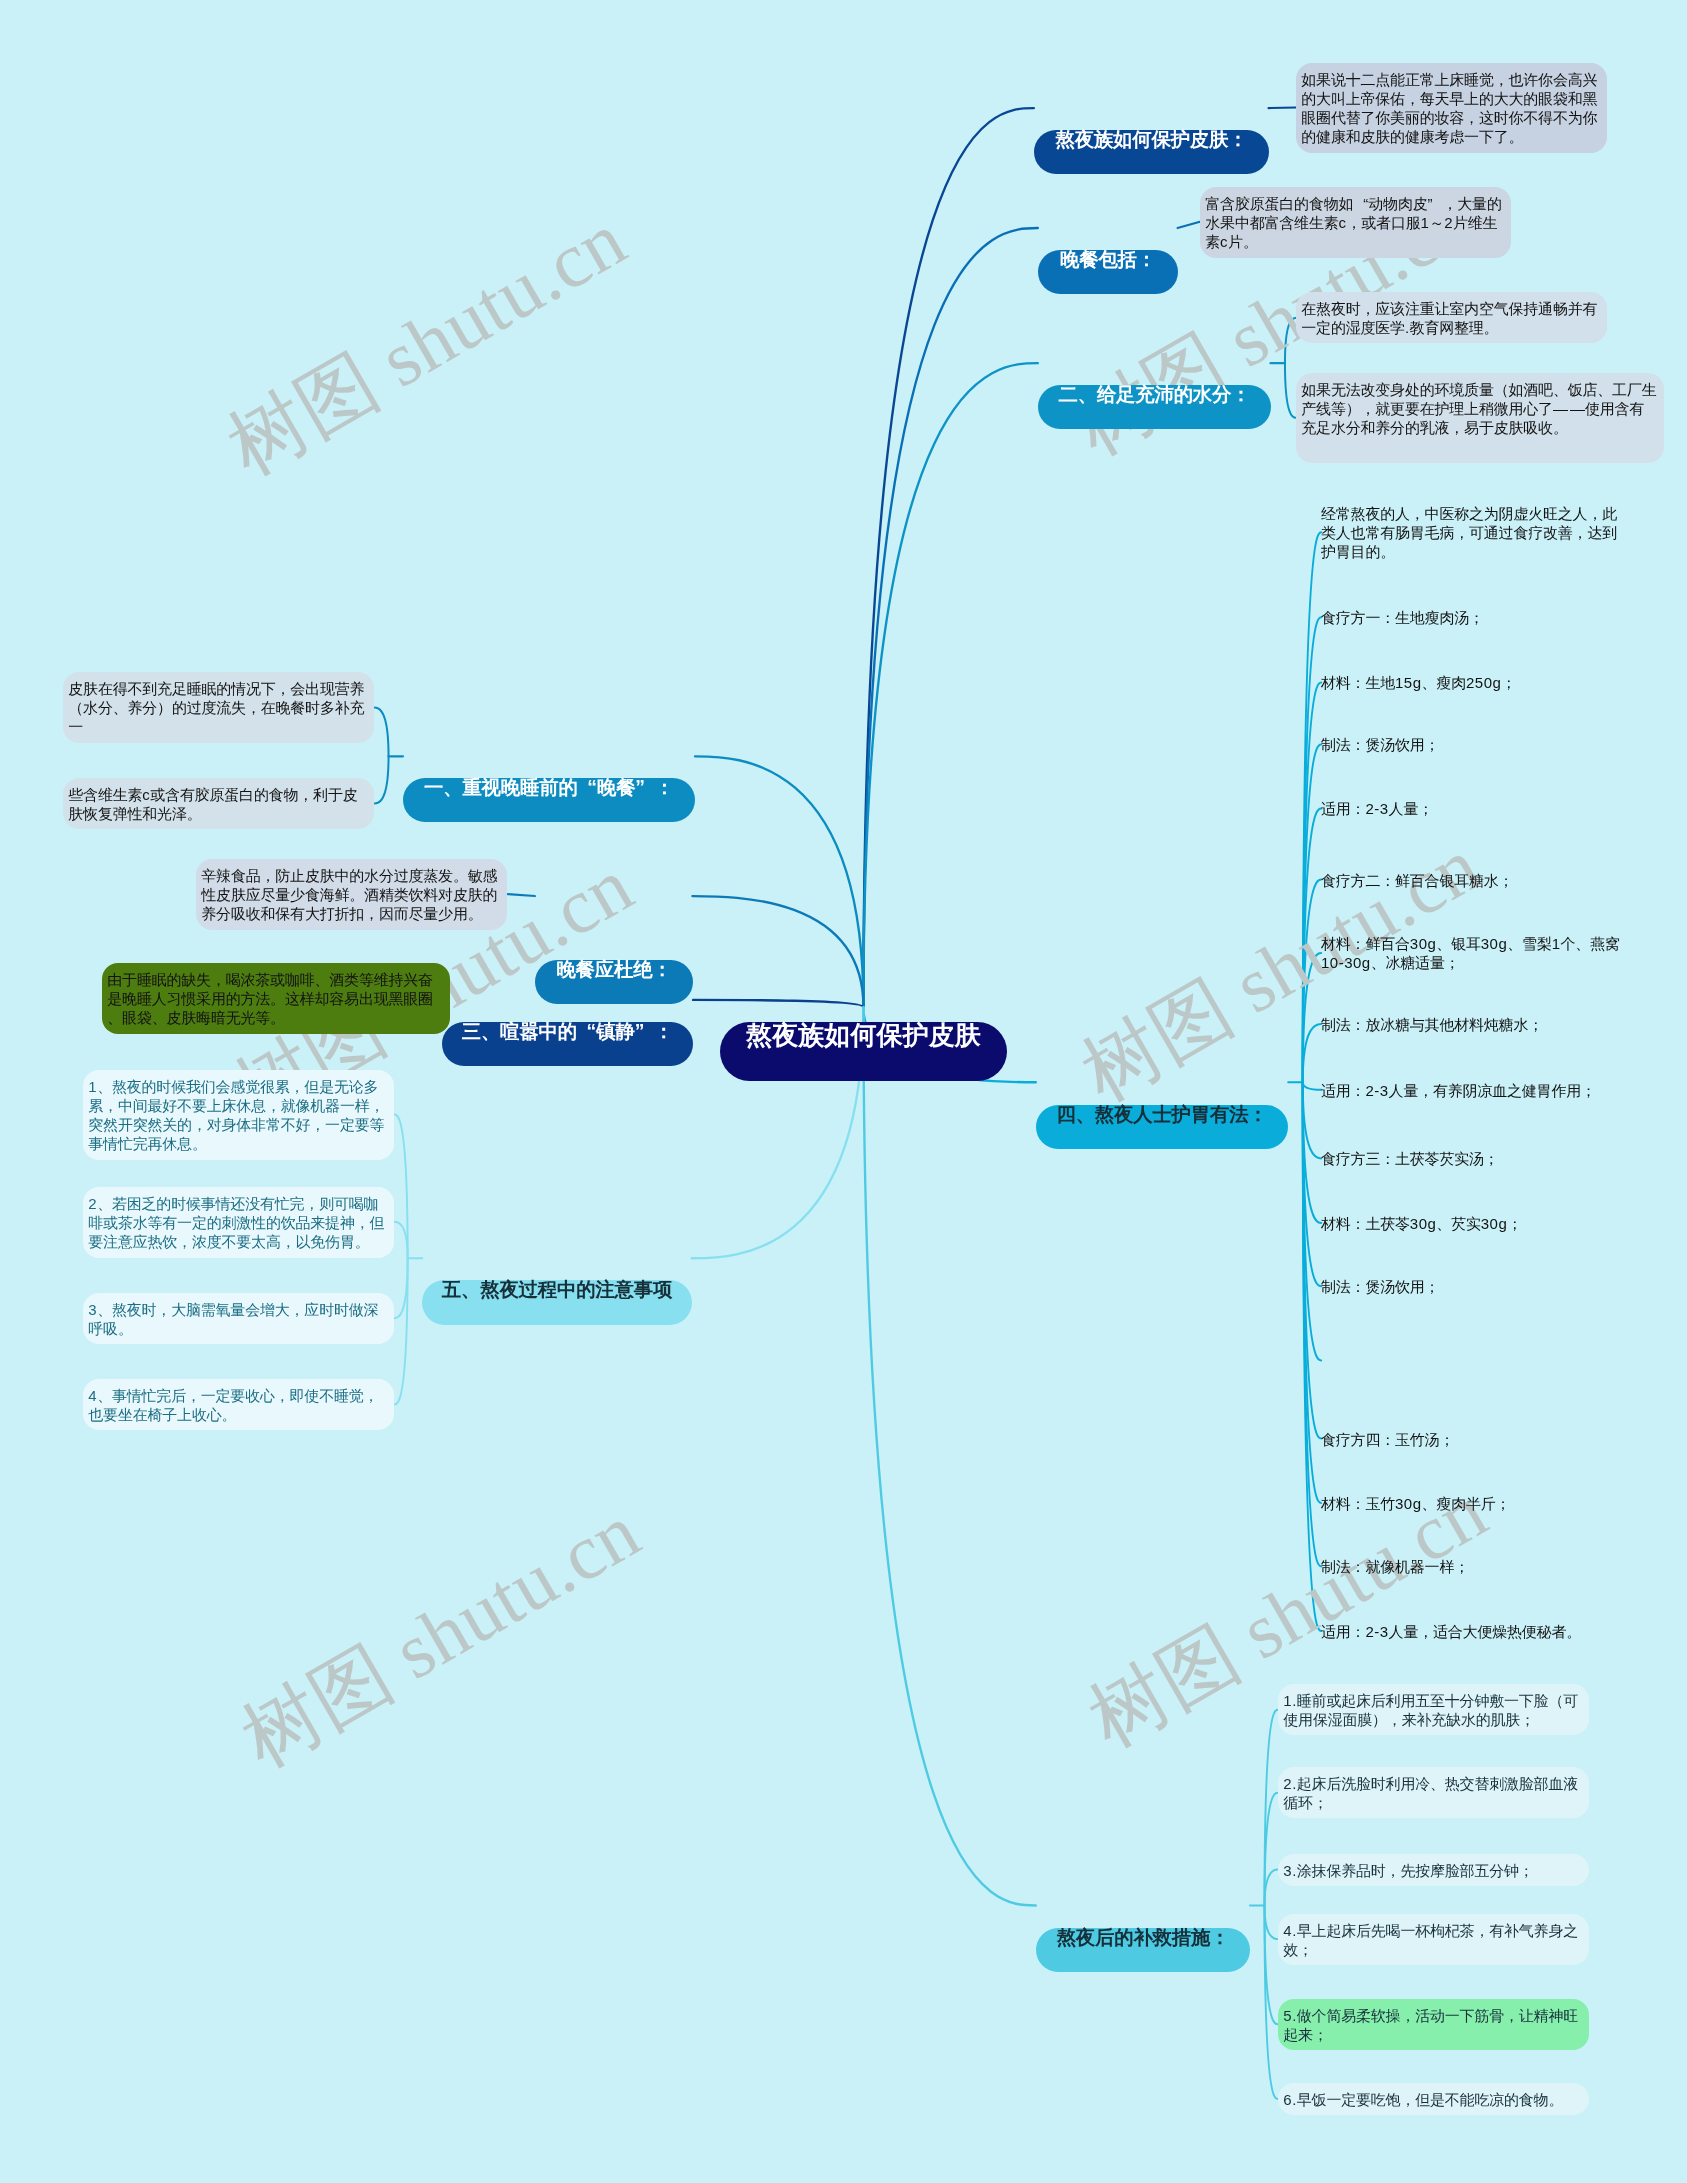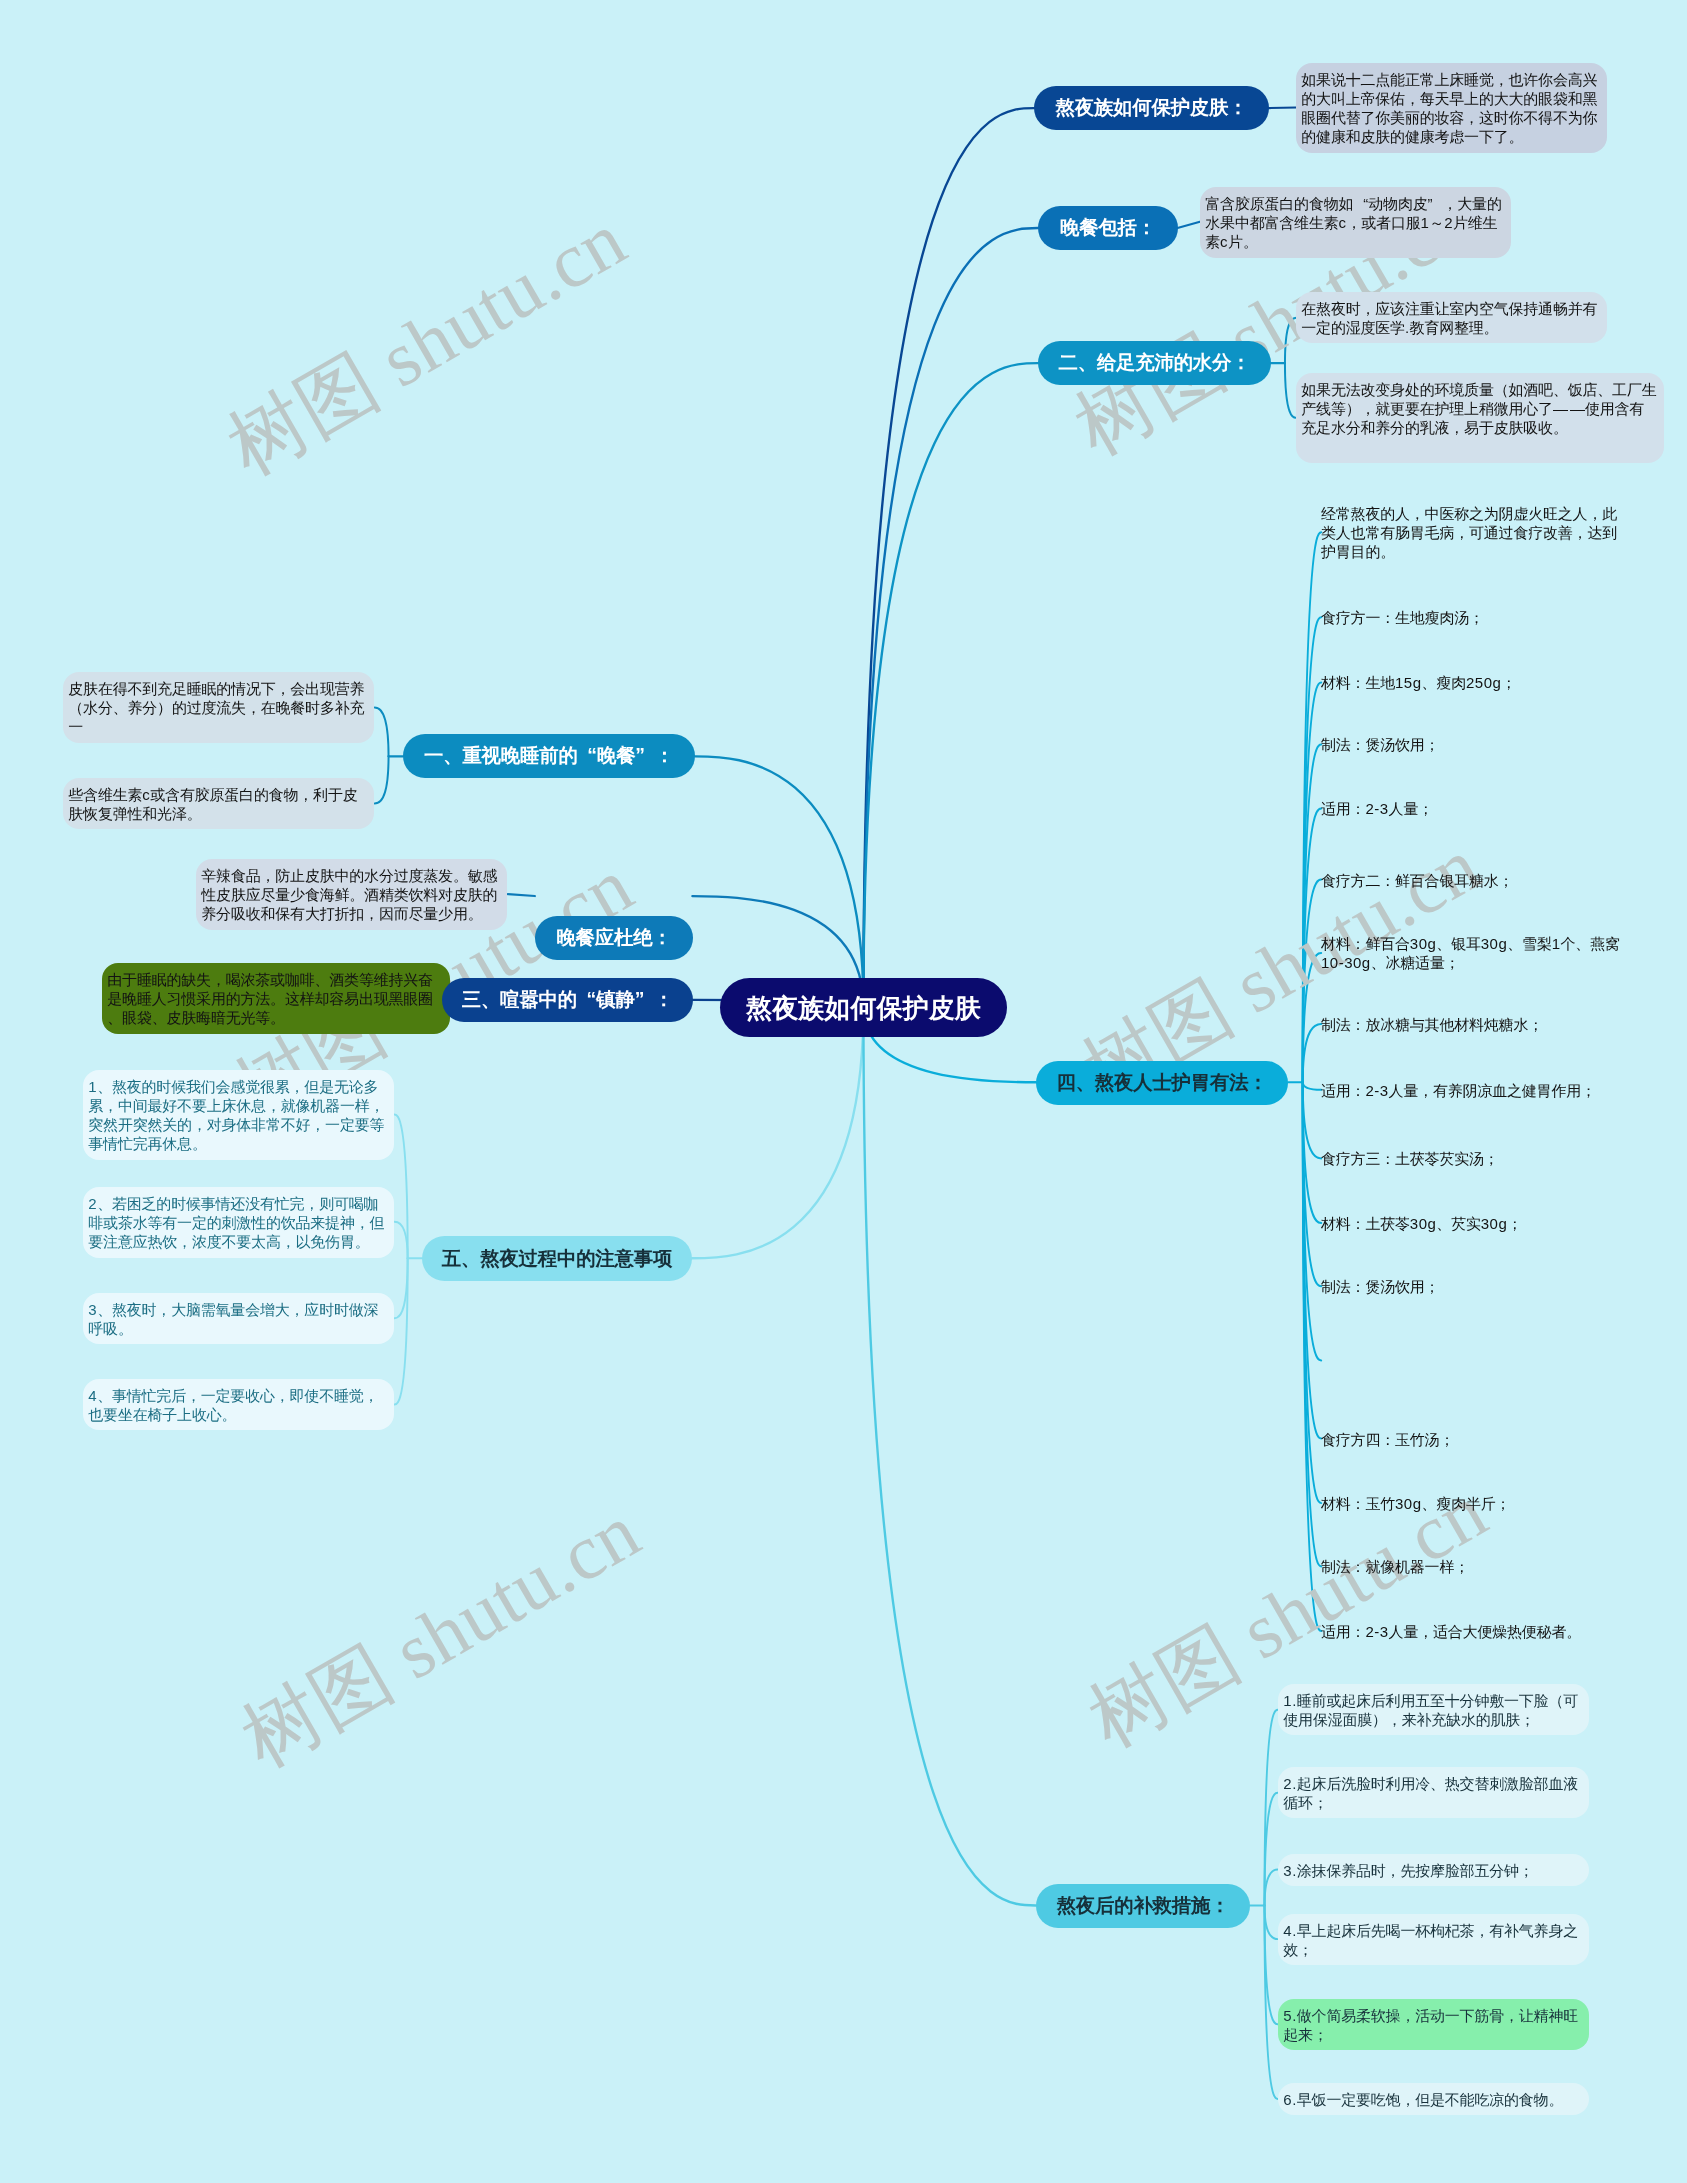--- a/index.html
+++ b/index.html
@@ -4,22 +4,22 @@
 <title>熬夜族如何保护皮肤</title>
 <style>
   html,body{margin:0;padding:0;}
   body{width:1688px;height:2183px;background:#CAF1F8;
        font-family:"Liberation Sans",sans-serif;overflow:hidden;}
   #stage{position:relative;width:1688px;height:2183px;overflow:hidden;background:#CAF1F8;}
   #links{position:absolute;left:0;top:0;width:1688px;height:2183px;}
   .wm{position:absolute;color:#BCC8C8;font-size:78px;font-family:"Liberation Serif",serif;
       transform:rotate(-30deg);transform-origin:0 100%;white-space:nowrap;
       user-select:none;z-index:1;}
-  .node{position:absolute;display:flex;align-items:center;justify-content:center;
-        border-radius:659px;box-sizing:border-box;white-space:nowrap;z-index:4;}
+  .node{position:absolute;display:flex;align-items:flex-start;justify-content:center;
+        border-radius:659px;box-sizing:border-box;white-space:nowrap;z-index:4;margin-top:44px;}
   .node>span{display:block;line-height:1;}
   .root{font-size:26px;font-weight:700;letter-spacing:0.1px;}
   .topic{font-size:19.4px;font-weight:700;letter-spacing:-0.2px;}
   .fw{display:inline-block;width:1em;letter-spacing:0;font-style:normal;}
   .fwo{text-align:right;}
   .fwc{text-align:left;}
   .lt{font-style:normal;letter-spacing:0.5px;}
   .dh{font-style:normal;letter-spacing:2px;margin-right:-2px;}
   .leaf{position:absolute;box-sizing:border-box;border-radius:16px;
         padding:6.6px 5.3px;z-index:3;}

